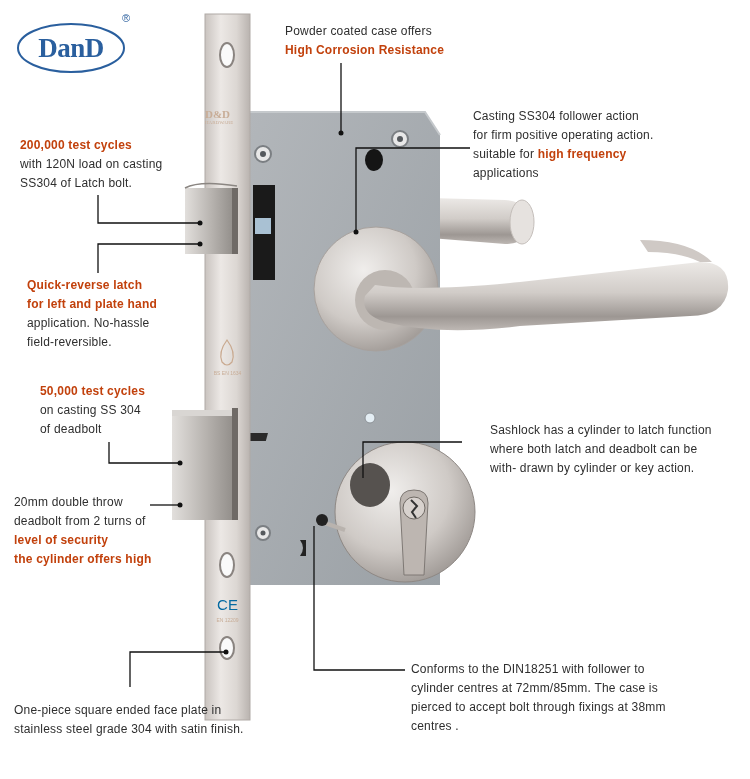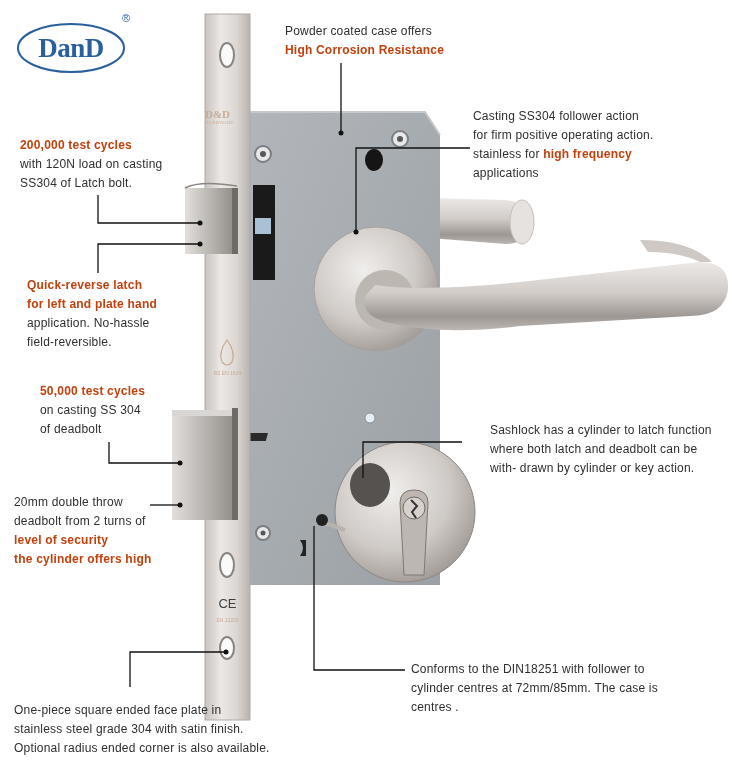--- a/index.html
+++ b/index.html
@@ -138,40 +138,40 @@
     <circle cx="180" cy="505" r="2.5"></circle>
     <circle cx="226" cy="652" r="2.5"></circle>
   </g>
 </svg>
 
 <div class="abs" style="left:205px;top:108px;width:45px;color:#c8ad97;font-family:'Liberation Serif',serif;font-size:11px;font-weight:bold;">
   <span class="line">D&amp;D</span>
   <span class="line" style="font-size:5px;font-weight:normal;">HARDWARE</span>
 </div>
 <div class="abs" style="left:205px;top:370px;width:45px;text-align:center;color:#c8ad97;font-size:5px;">BS EN 1634</div>
-<div class="abs" style="left:205px;top:596px;width:45px;text-align:center;color:#404040;font-size:13px;">CE</div>
+<div class="abs" style="left:205px;top:596px;width:45px;text-align:center;color:#0369a1;font-size:15px;">CE</div>
 <div class="abs" style="left:205px;top:617px;width:45px;text-align:center;color:#c8ad97;font-size:5px;">EN 12209</div>
 
 <div class="logo">
   <svg width="110" height="52" viewBox="0 0 110 52" style="position:absolute;left:0;top:0;">
     <ellipse cx="55" cy="26" rx="53" ry="24" fill="none" stroke="#2a5f9e" stroke-width="2"></ellipse>
   </svg>
   <div class="logo-text">DanD</div>
 </div>
 <div class="reg">®</div>
 
 <div class="abs txt" style="left:285px;top:22px;">
   <span class="line">Powder coated case offers</span>
   <span class="line bold">High Corrosion Resistance</span>
 </div>
 
 <div class="abs txt" style="left:473px;top:107px;">
   <span class="line">Casting SS304 follower action</span>
   <span class="line">for firm positive operating action.</span>
-  <span class="line"><span>stainless for </span><b>high frequency</b></span>
+  <span class="line"><span>suitable for </span><b>high frequency</b></span>
   <span class="line">applications</span>
 </div>
 
 <div class="abs txt" style="left:20px;top:136px;">
   <span class="line bold">200,000 test cycles</span>
   <span class="line">with 120N load on casting</span>
   <span class="line">SS304 of Latch bolt.</span>
 </div>
 
 <div class="abs txt" style="left:27px;top:276px;">
@@ -196,20 +196,20 @@
 
 <div class="abs txt" style="left:490px;top:421px;">
   <span class="line">Sashlock has a cylinder to latch function</span>
   <span class="line">where both latch and deadbolt can be</span>
   <span class="line">with- drawn by cylinder or key action.</span>
 </div>
 
 <div class="abs txt" style="left:14px;top:701px;">
   <span class="line">One-piece square ended face plate in</span>
   <span class="line">stainless steel grade 304 with satin finish.</span>
-  <span class="line">Optional radius ended corner is also available.</span>
 </div>
 
 <div class="abs txt" style="left:411px;top:660px;">
   <span class="line">Conforms to the DIN18251 with follower to</span>
   <span class="line">cylinder centres at 72mm/85mm. The case is</span>
+  <span class="line">pierced to accept bolt through fixings at 38mm</span>
   <span class="line">centres .</span>
 </div>
 
 </body></html>

